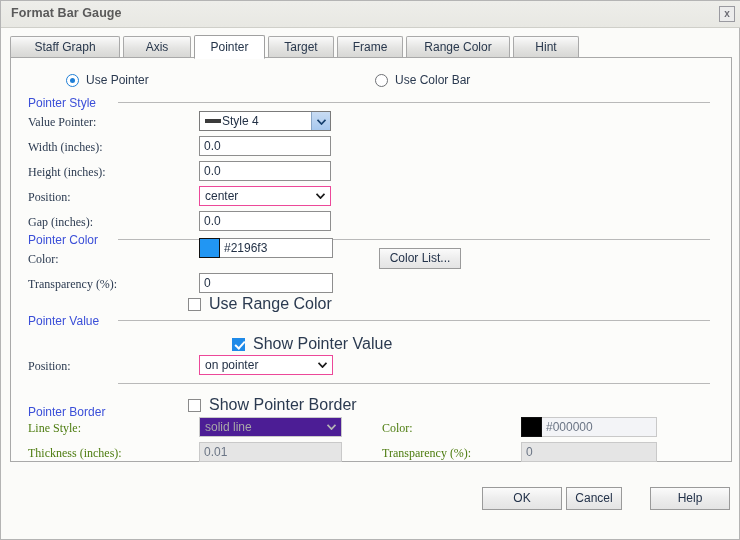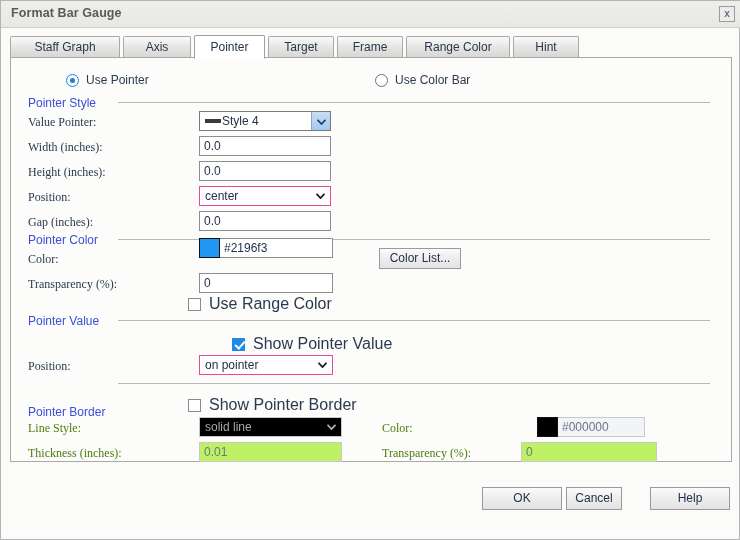--- a/index.html
+++ b/index.html
@@ -120,21 +120,21 @@
 
   
   .tinput {
     position: absolute; height: 20px;
     border: 1px solid #8e8e8e; background: #ffffff;
     font-size: 12px; color: #233146;
     padding: 0 4px; line-height: 18px;
     font-family: "Liberation Sans", sans-serif;
   }
   .tinput.disabled {
-    background: #bef264; border-color: #c9c9c9; color: #6b7585;
+    background: #e5e5e5; border-color: #c9c9c9; color: #6b7585;
   }
 
   
   .sel {
     position: absolute; height: 20px;
     border: 1px solid #ec4899; background: #ffffff;
     font-size: 12px; color: #233146;
     padding: 0 20px 0 5px; line-height: 18px;
     cursor: pointer; user-select: none;
     white-space: nowrap; overflow: hidden;
@@ -148,21 +148,21 @@
   .sel.combo {
     background: #ffffff; border: 1px solid #7a7a7a;
   }
   .sel.combo .btnbox {
     position: absolute; right: 0; top: 0; bottom: 0; width: 19px;
     background: linear-gradient(to bottom, #c9dcf3 0%, #a7c8ee 100%);
     border-left: 1px solid #8aa6c6;
   }
   .sel.combo .btnbox svg { position: absolute; left: 5px; top: 7px; }
   .sel.disabled {
-    background: #000000; border-color: #c9c9c9; color: #a8a8a8;
+    background: #4c1d95; border-color: #c9c9c9; color: #a8a8a8;
   }
 
   
   .colorfield { position: absolute; height: 20px; display: flex; align-items: stretch; }
   .swatch {
     width: 21px; height: 20px; flex: 0 0 auto;
     border: 1px solid #111111;
   }
   .colorfield .hex {
     flex: 1 1 auto; height: 20px;
@@ -306,21 +306,21 @@
     <div class="sel disabled" style="left:188px; top:359px; width:143px;">
       <span>solid line</span>
       <span class="caret">
         <svg width="9" height="6" viewBox="0 0 9 6">
             <path d="M0.5 0.8 L4.5 5 L8.5 0.8" fill="none" stroke="#b5b5b5" stroke-width="1.8"></path>
           </svg>
       </span>
     </div>
 
     <div class="row-label disabled" style="left:371px; top:363px;">Color:</div>
-    <div class="colorfield disabled" style="left:526px; top:359px; width:108px;">
+    <div class="colorfield disabled" style="left:510px; top:359px; width:136px;">
       <span class="swatch" id="sw-border" style="background: rgb(0, 0, 0);"></span>
       <span class="hex">#000000</span>
     </div>
 
     <div class="row-label disabled" style="left:17px; top:388px;">Thickness (inches):</div>
     <div class="tinput disabled" style="left:188px; top:384px; width:143px;">0.01</div>
 
     <div class="row-label disabled" style="left:371px; top:388px;">Transparency (%):</div>
     <div class="tinput disabled" style="left:510px; top:384px; width:136px;">0</div>
 

